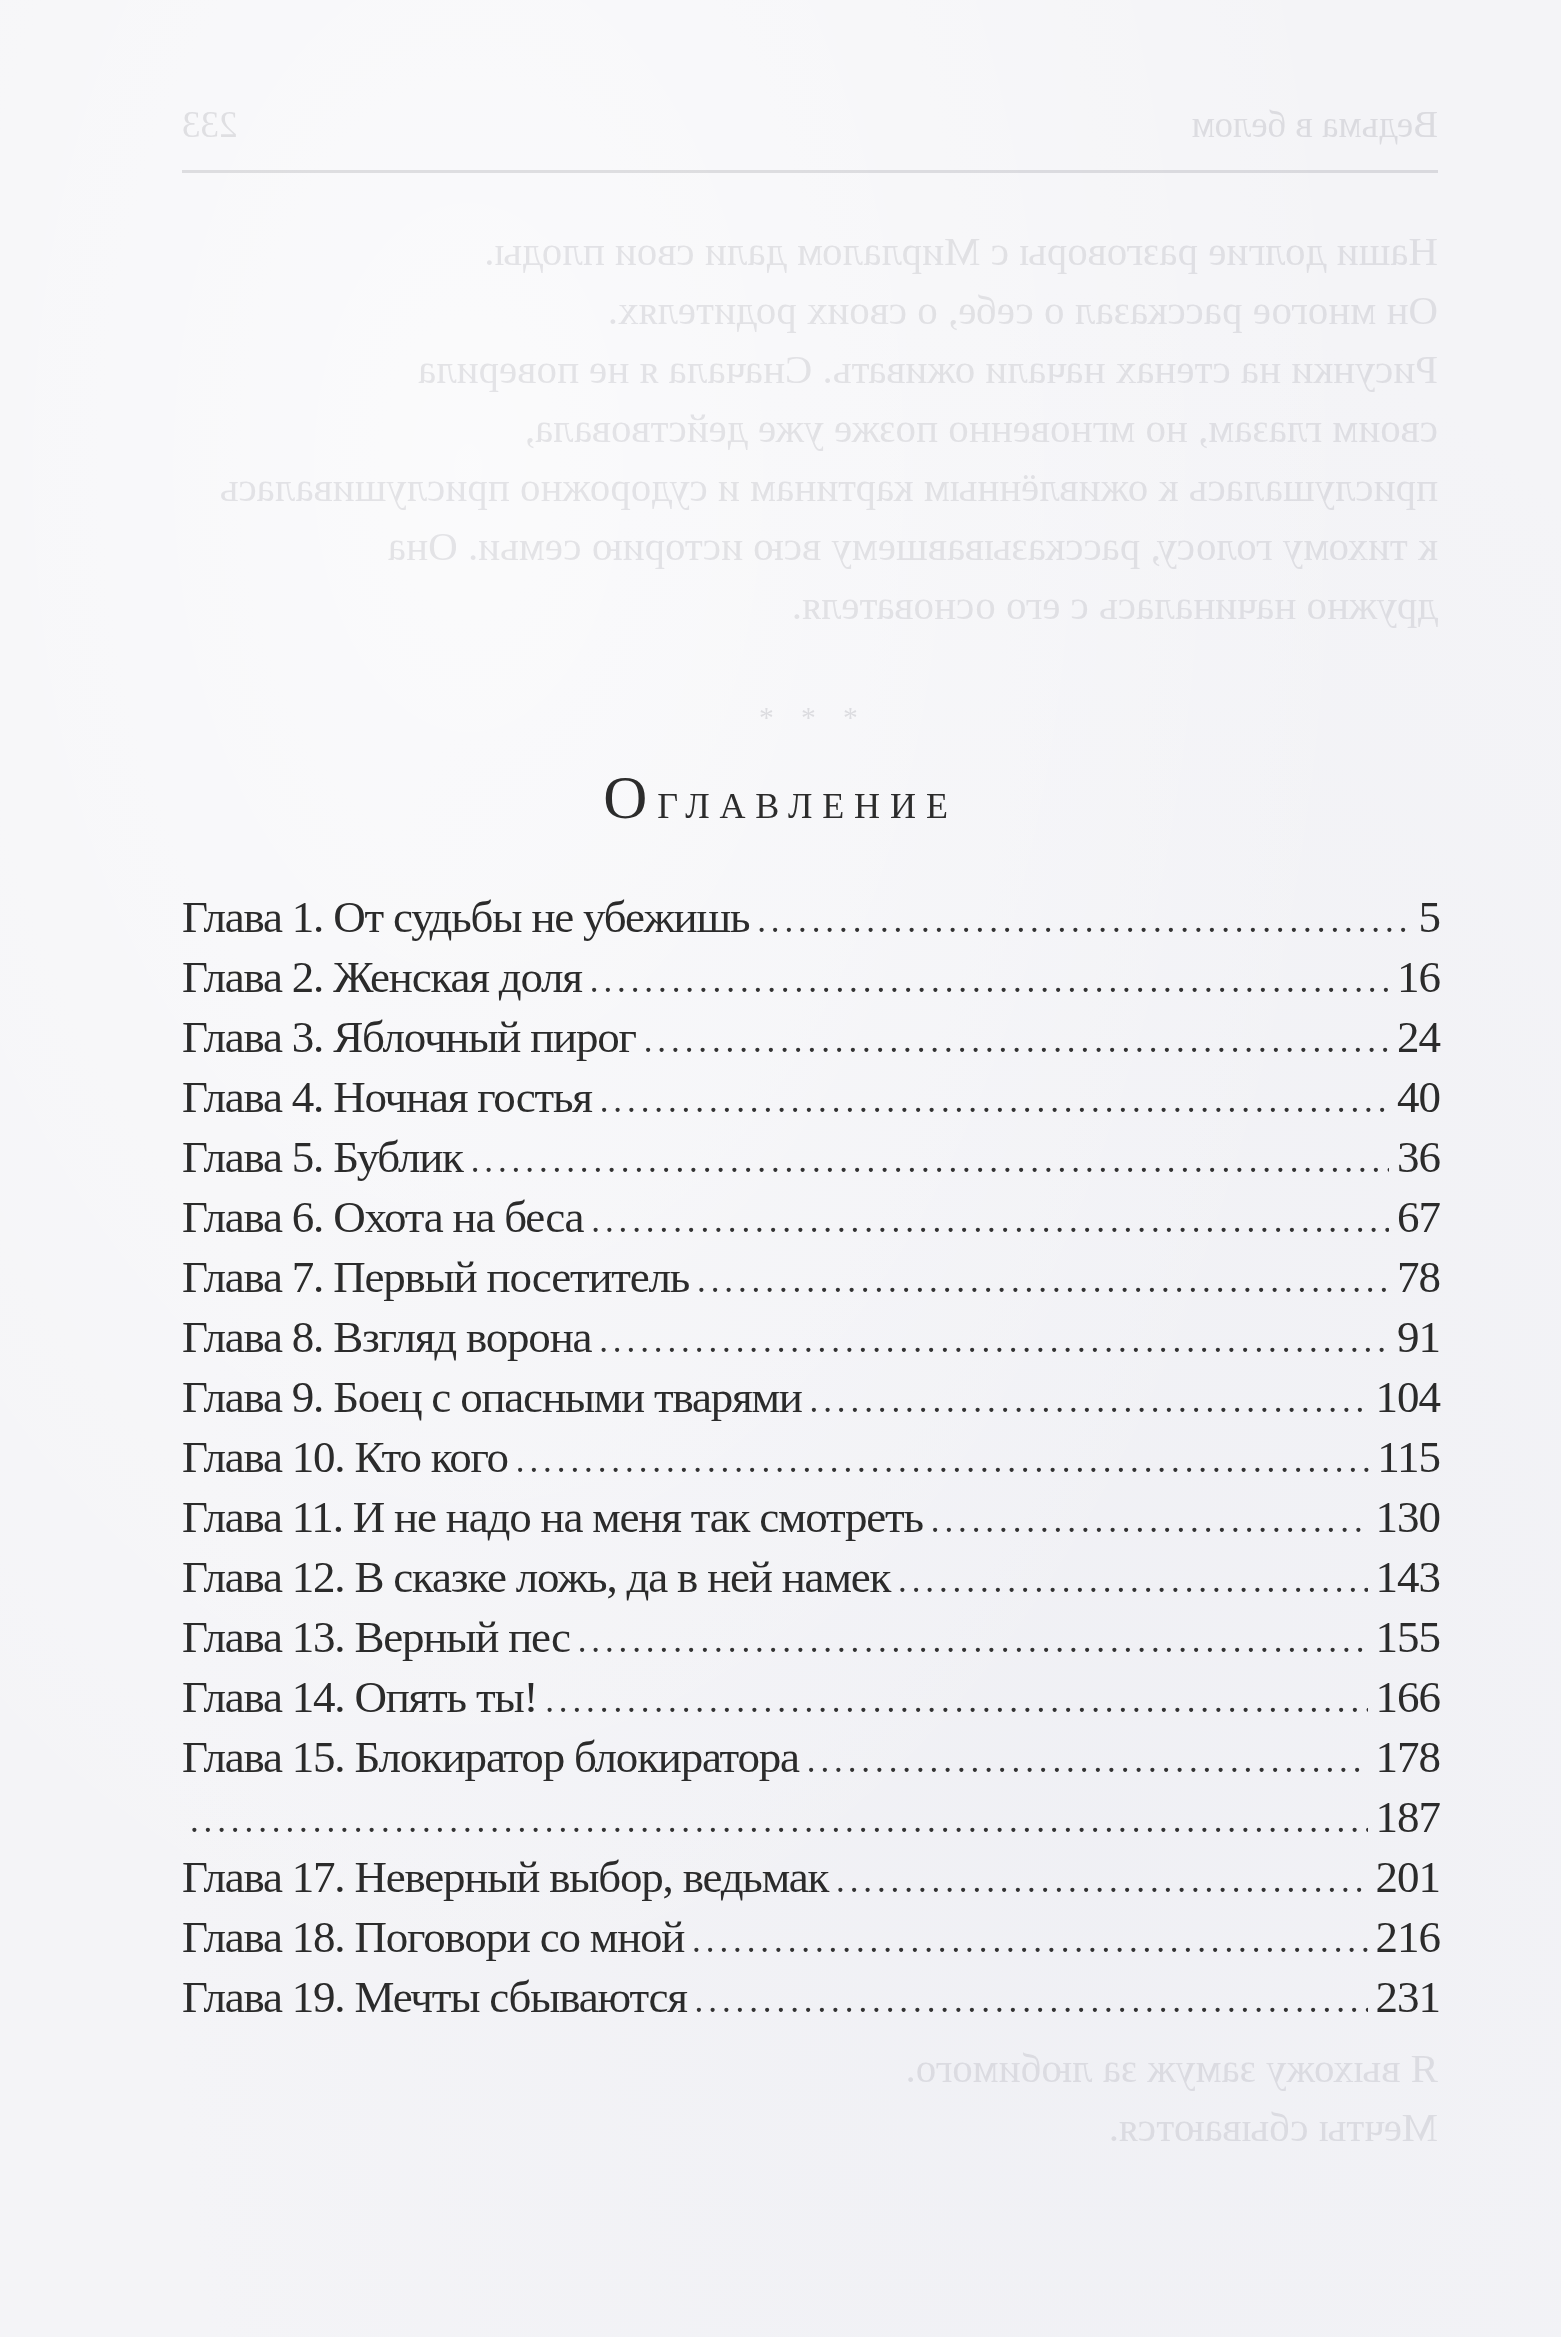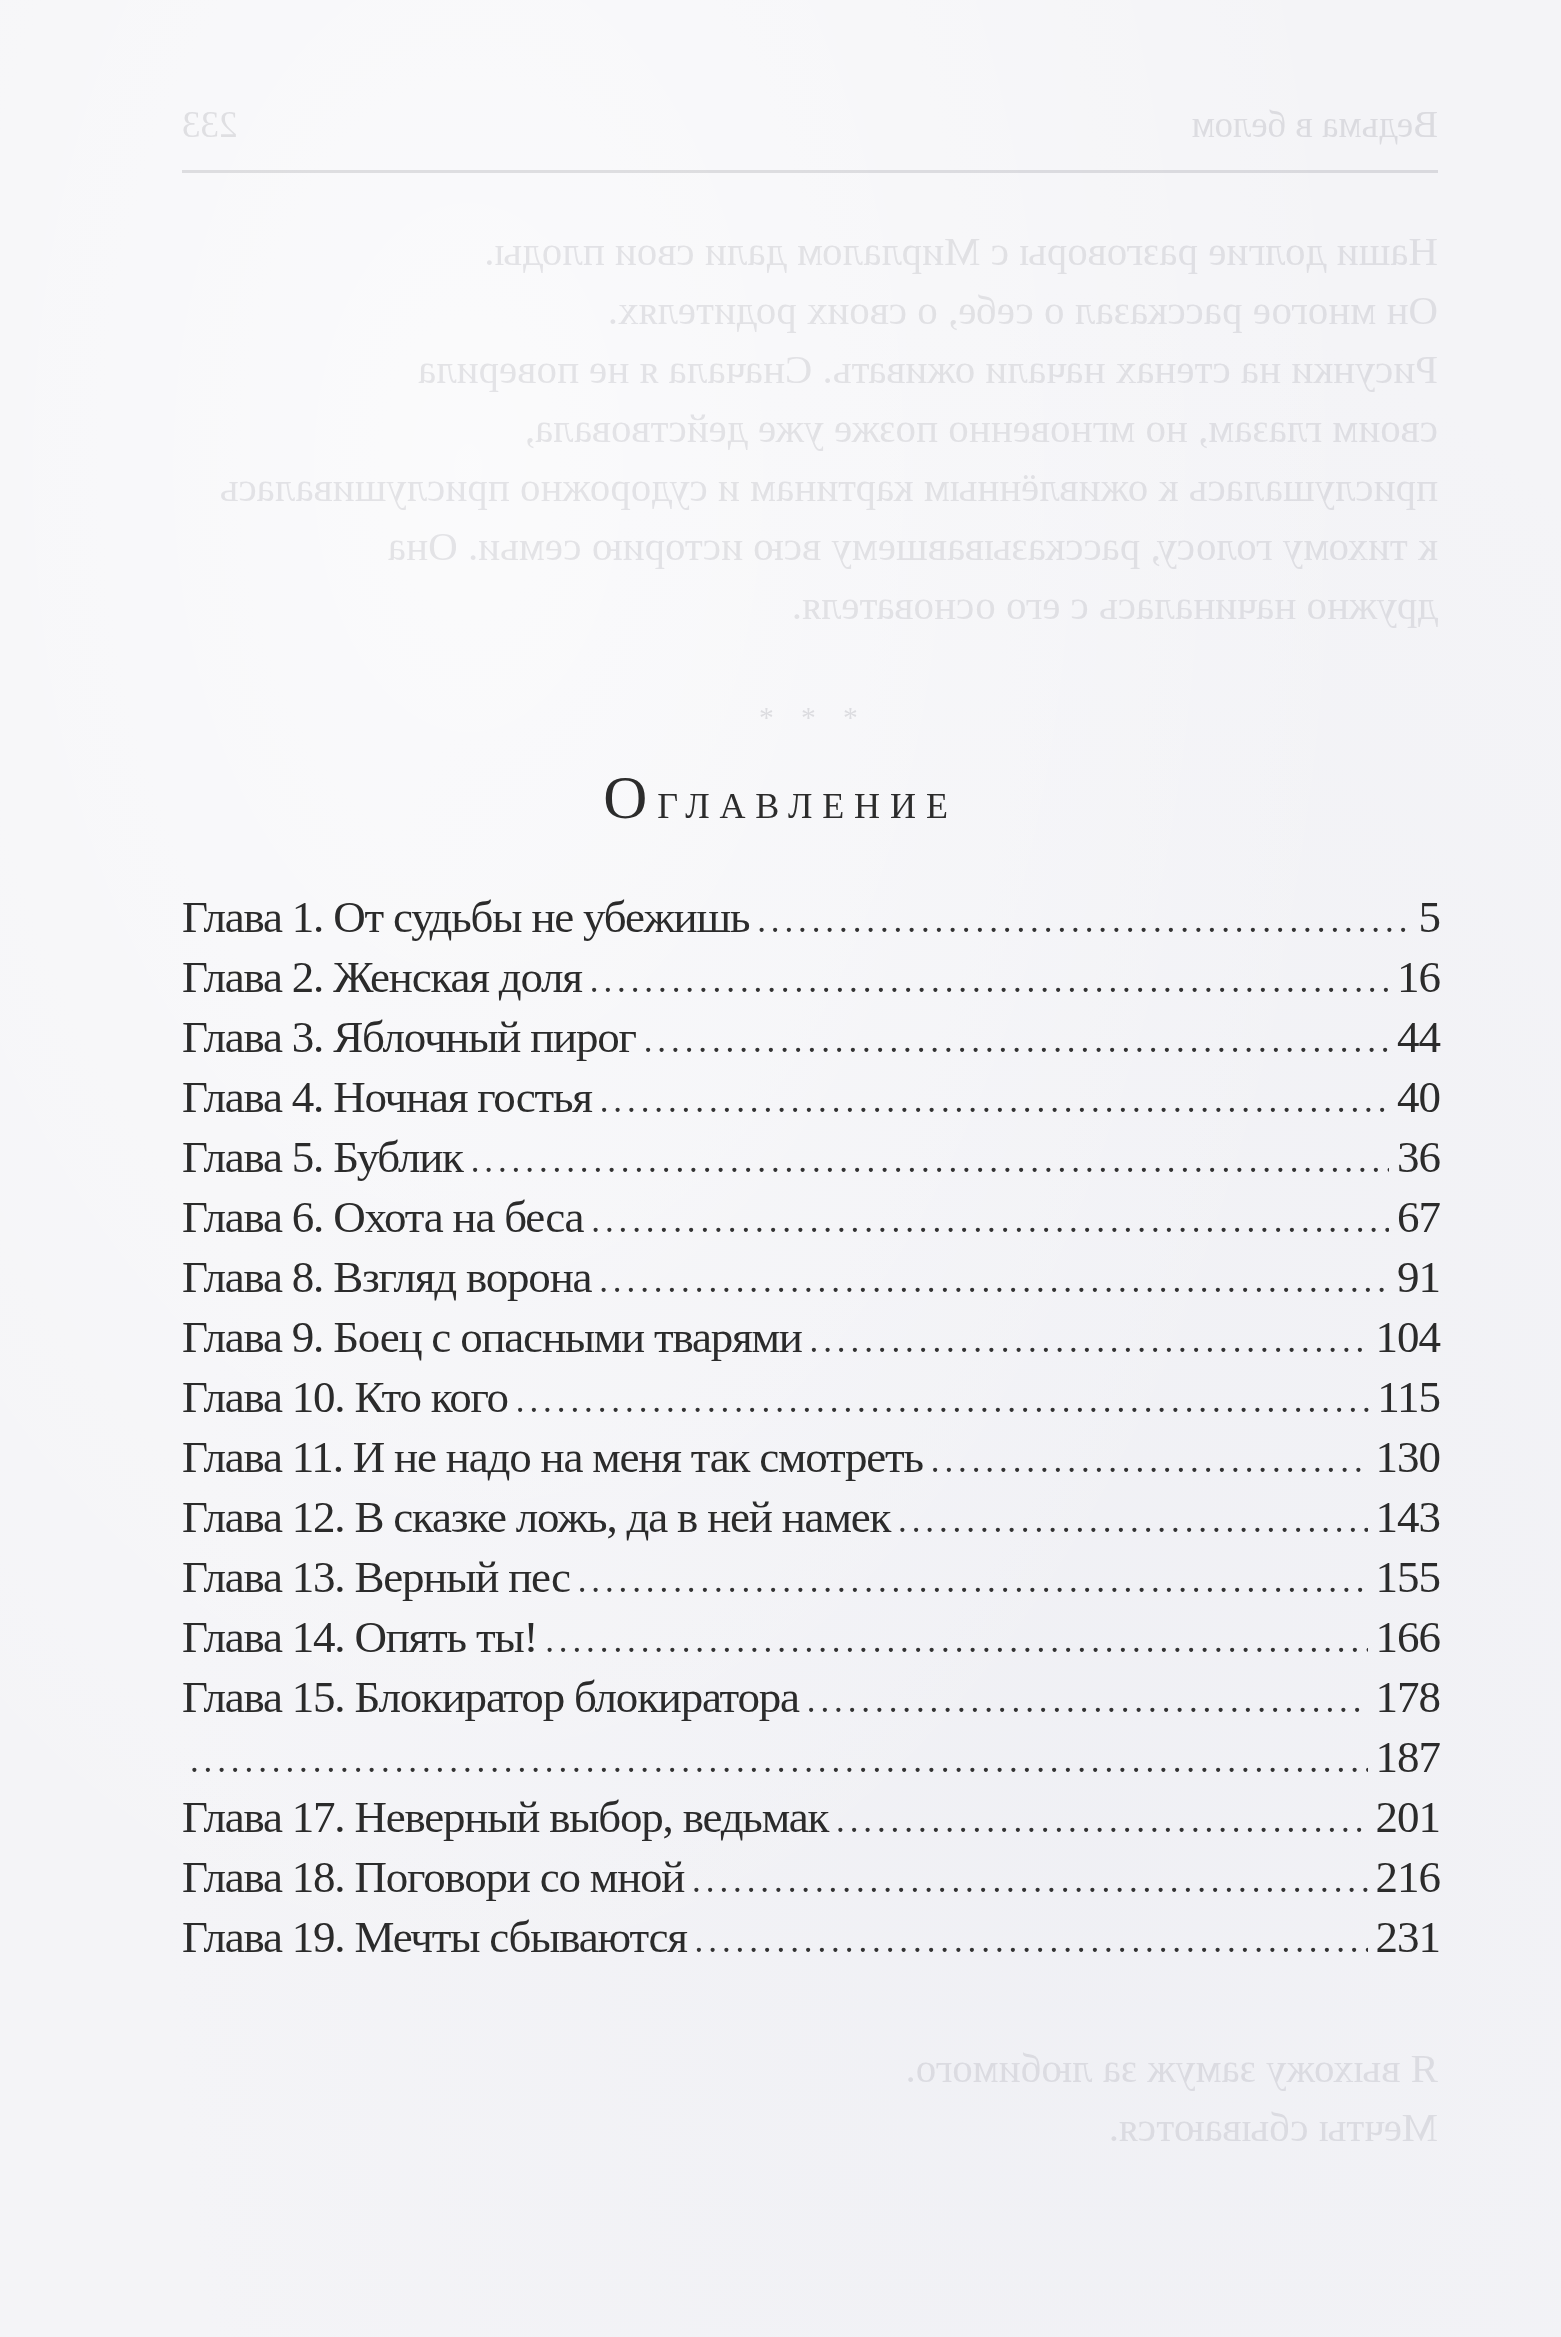--- a/index.html
+++ b/index.html
@@ -163,38 +163,43 @@
       <span class="page-num">5</span>
     </div>
     <div class="toc-row">
       <span class="label">Глава 2. Женская доля</span>
       <span class="leader"></span>
       <span class="page-num">16</span>
     </div>
     <div class="toc-row">
       <span class="label">Глава 3. Яблочный пирог</span>
       <span class="leader"></span>
-      <span class="page-num">44</span>
+      <span class="page-num">24</span>
     </div>
     <div class="toc-row">
       <span class="label">Глава 4. Ночная гостья</span>
       <span class="leader"></span>
       <span class="page-num">40</span>
     </div>
     <div class="toc-row">
       <span class="label">Глава 5. Бублик</span>
       <span class="leader"></span>
       <span class="page-num">36</span>
     </div>
     <div class="toc-row">
       <span class="label">Глава 6. Охота на беса</span>
       <span class="leader"></span>
       <span class="page-num">67</span>
     </div>
     <div class="toc-row">
+      <span class="label">Глава 7. Первый посетитель</span>
+      <span class="leader"></span>
+      <span class="page-num">78</span>
+    </div>
+    <div class="toc-row">
       <span class="label">Глава 8. Взгляд ворона</span>
       <span class="leader"></span>
       <span class="page-num">91</span>
     </div>
     <div class="toc-row">
       <span class="label">Глава 9. Боец с опасными тварями</span>
       <span class="leader"></span>
       <span class="page-num">104</span>
     </div>
     <div class="toc-row">

